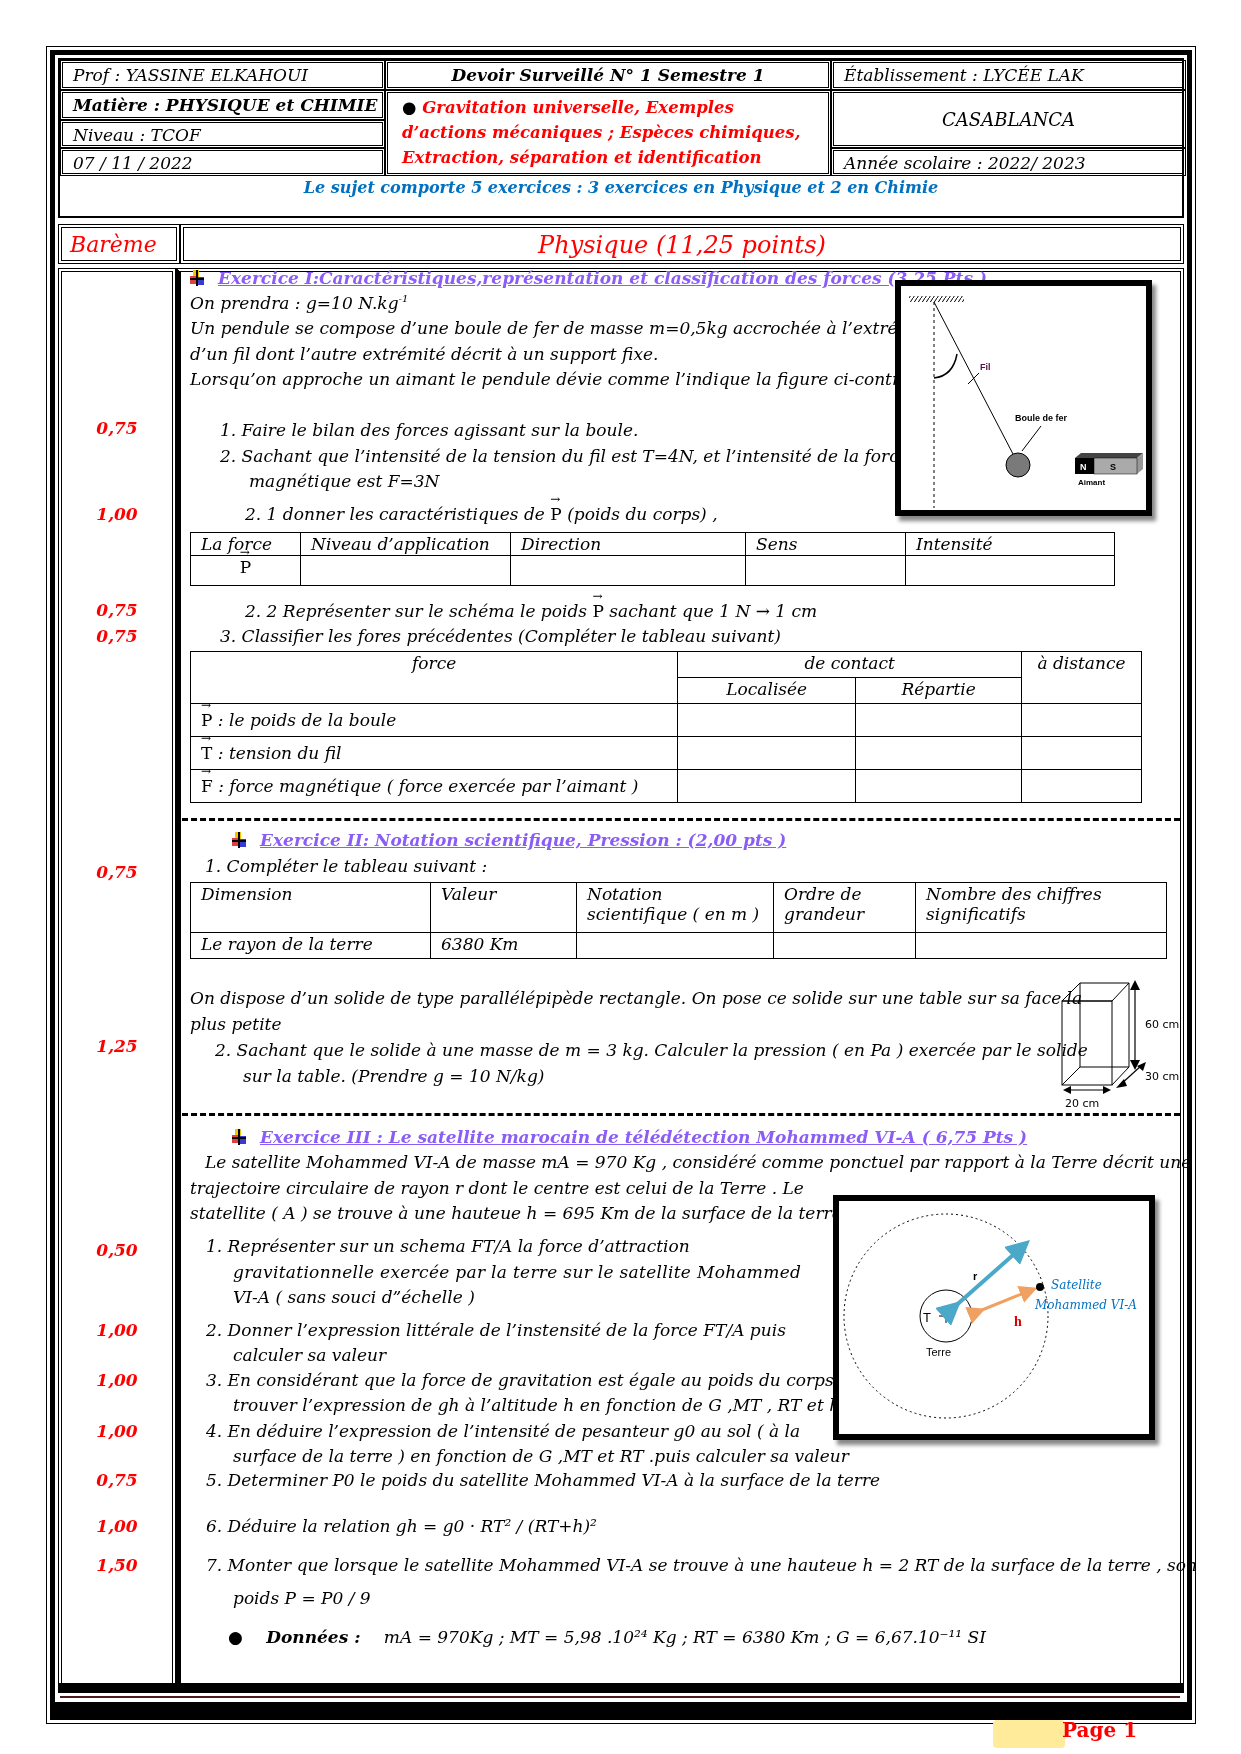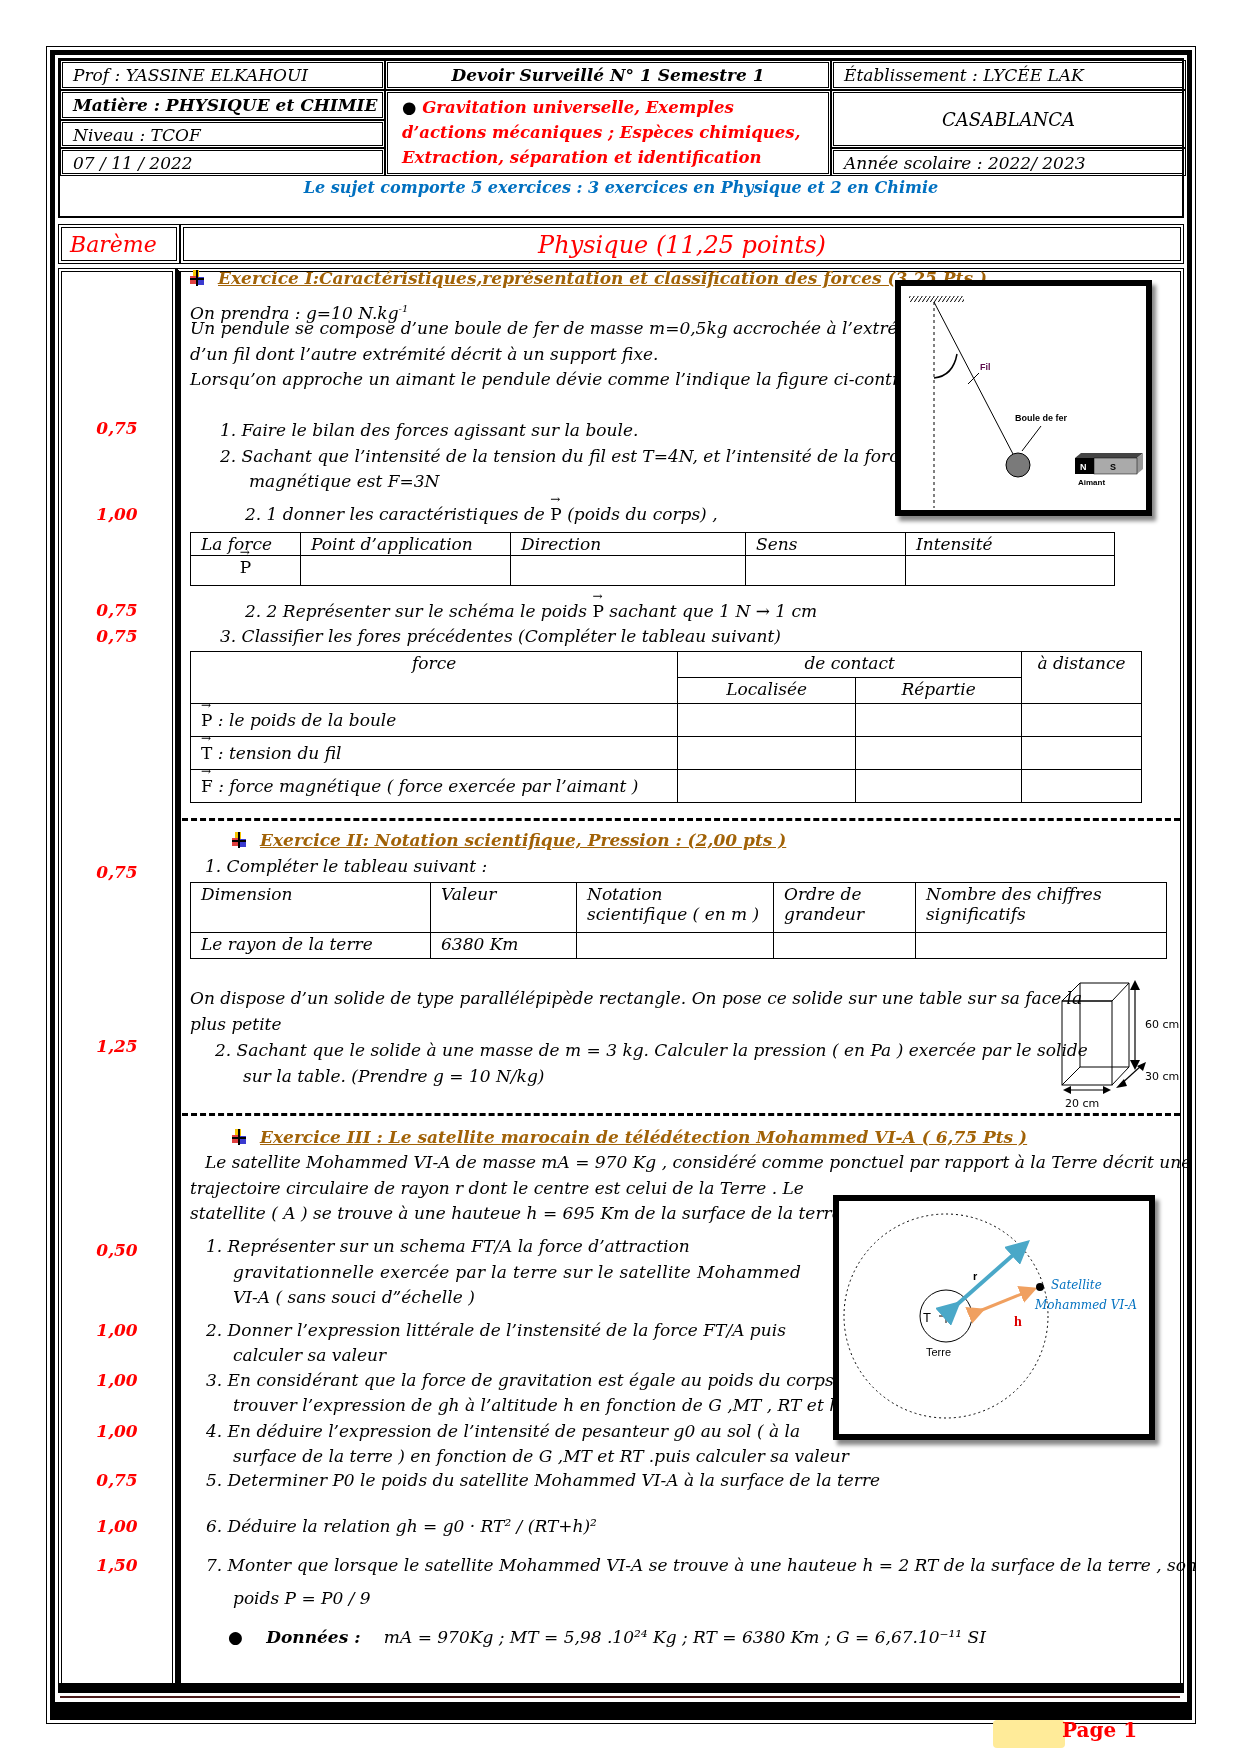--- a/index.html
+++ b/index.html
@@ -32,21 +32,21 @@
 
   .bar-col { position: absolute; left: 58px; top: 268px; width: 118px; height: 1420px; border: 4px double #000; }
   .main-col { position: absolute; left: 176px; top: 268px; width: 1008px; height: 1420px; border-left: 5px solid #000; border-top: 4px double #000; border-right: 4px double #000; }
   .bottom-bar { position: absolute; left: 58px; top: 1683px; width: 1126px; height: 10px; background: #000; }
   .bottom-line { position: absolute; left: 60px; top: 1696px; width: 1120px; height: 2px; background: #4a1a1a; }
   .bottom-bar2 { position: absolute; left: 54px; top: 1702px; width: 1136px; height: 16px; background: #000; }
 
   .pts { position: absolute; left: 58px; width: 118px; text-align: center; color: #ff0000; font-weight: bold; font-style: italic; font-size: 17px; }
 
   .txt { position: absolute; font-style: italic; font-size: 17px; white-space: nowrap; }
-  .ex-title { position: absolute; color: #a16207; font-style: italic; font-weight: bold; font-size: 17px; text-decoration: underline; white-space: nowrap; }
+  .ex-title { position: absolute; color: #8b5cf6; font-style: italic; font-weight: bold; font-size: 17px; text-decoration: underline; white-space: nowrap; }
   .ex-icon { display: inline-block; width: 14px; height: 16px; position: relative; margin-right: 14px; vertical-align: -2px; }
   .ex-icon .a { position: absolute; left: 3px; top: 0; width: 6px; height: 9px; background: #f5c400; }
   .ex-icon .b { position: absolute; left: 0; top: 6px; width: 8px; height: 8px; background: #e04040; }
   .ex-icon .c { position: absolute; left: 6px; top: 7px; width: 8px; height: 8px; background: #3a3ad0; }
   .ex-icon .v { position: absolute; left: 6px; top: 0; width: 2px; height: 16px; background: #000; }
   .ex-icon .h { position: absolute; left: 0; top: 8px; width: 14px; height: 2px; background: #000; }
 
   .vec { position: relative; display: inline-block; font-style: normal; }
   .vec::before { content: "\2192"; position: absolute; top: -12px; left: 0; font-size: 12px; }
 
@@ -95,35 +95,35 @@
 <div class="pts" style="top:1320px">1,00</div>
 <div class="pts" style="top:1370px">1,00</div>
 <div class="pts" style="top:1421px">1,00</div>
 <div class="pts" style="top:1470px">0,75</div>
 <div class="pts" style="top:1516px">1,00</div>
 <div class="pts" style="top:1555px">1,50</div>
 
 <div class="ex-title" style="left:190px; top:268px;">
   <span class="ex-icon"><i class="a"></i><i class="b"></i><i class="c"></i><i class="v"></i><i class="h"></i></span><span>Exercice I:Caractéristiques,représentation et classification des forces (3,25 Pts )</span>
 </div>
-<div class="txt" style="left:190px; top:303px;"><span>On prendra : g=10 N.kg</span><sup style="font-size:10px">-1</sup></div>
+<div class="txt" style="left:190px; top:293px;"><span>On prendra : g=10 N.kg</span><sup style="font-size:10px">-1</sup></div>
 <div class="txt" style="left:190px; top:318px;">Un pendule se compose d’une boule de fer de masse m=0,5kg accrochée  à l’extrémité</div>
 <div class="txt" style="left:190px; top:344px;">d’un fil dont l’autre extrémité décrit à un support fixe.</div>
 <div class="txt" style="left:190px; top:369px;">Lorsqu’on approche un aimant le pendule dévie comme l’indique la figure ci-contre .</div>
 
 <div class="txt" style="left:220px; top:420px;">1.   Faire le bilan des forces agissant sur  la boule.</div>
 <div class="txt" style="left:220px; top:446px;">2.   Sachant que l’intensité de la tension du fil est T=4N, et l’intensité de la force</div>
 <div class="txt" style="left:249px; top:471px;">magnétique est F=3N</div>
 <div class="txt" style="left:245px; top:504px;"><span>2. 1   donner les caractéristiques de</span> <span class="vec">P</span><span>  (poids du corps) ,</span></div>
 
 <table class="grid" style="left:190px; top:532px; width:925px;">
   <tbody>
       <tr>
     <td style="width:110px">La force</td>
-    <td style="width:210px">Point d’application</td>
+    <td style="width:210px">Niveau d’application</td>
     <td style="width:235px">Direction</td>
     <td style="width:160px">Sens</td>
     <td>Intensité</td>
   </tr>
   <tr style="height:30px">
     <td style="text-align:center"><span class="vec">P</span></td>
     <td></td>
     <td></td>
     <td></td>
     <td></td>

